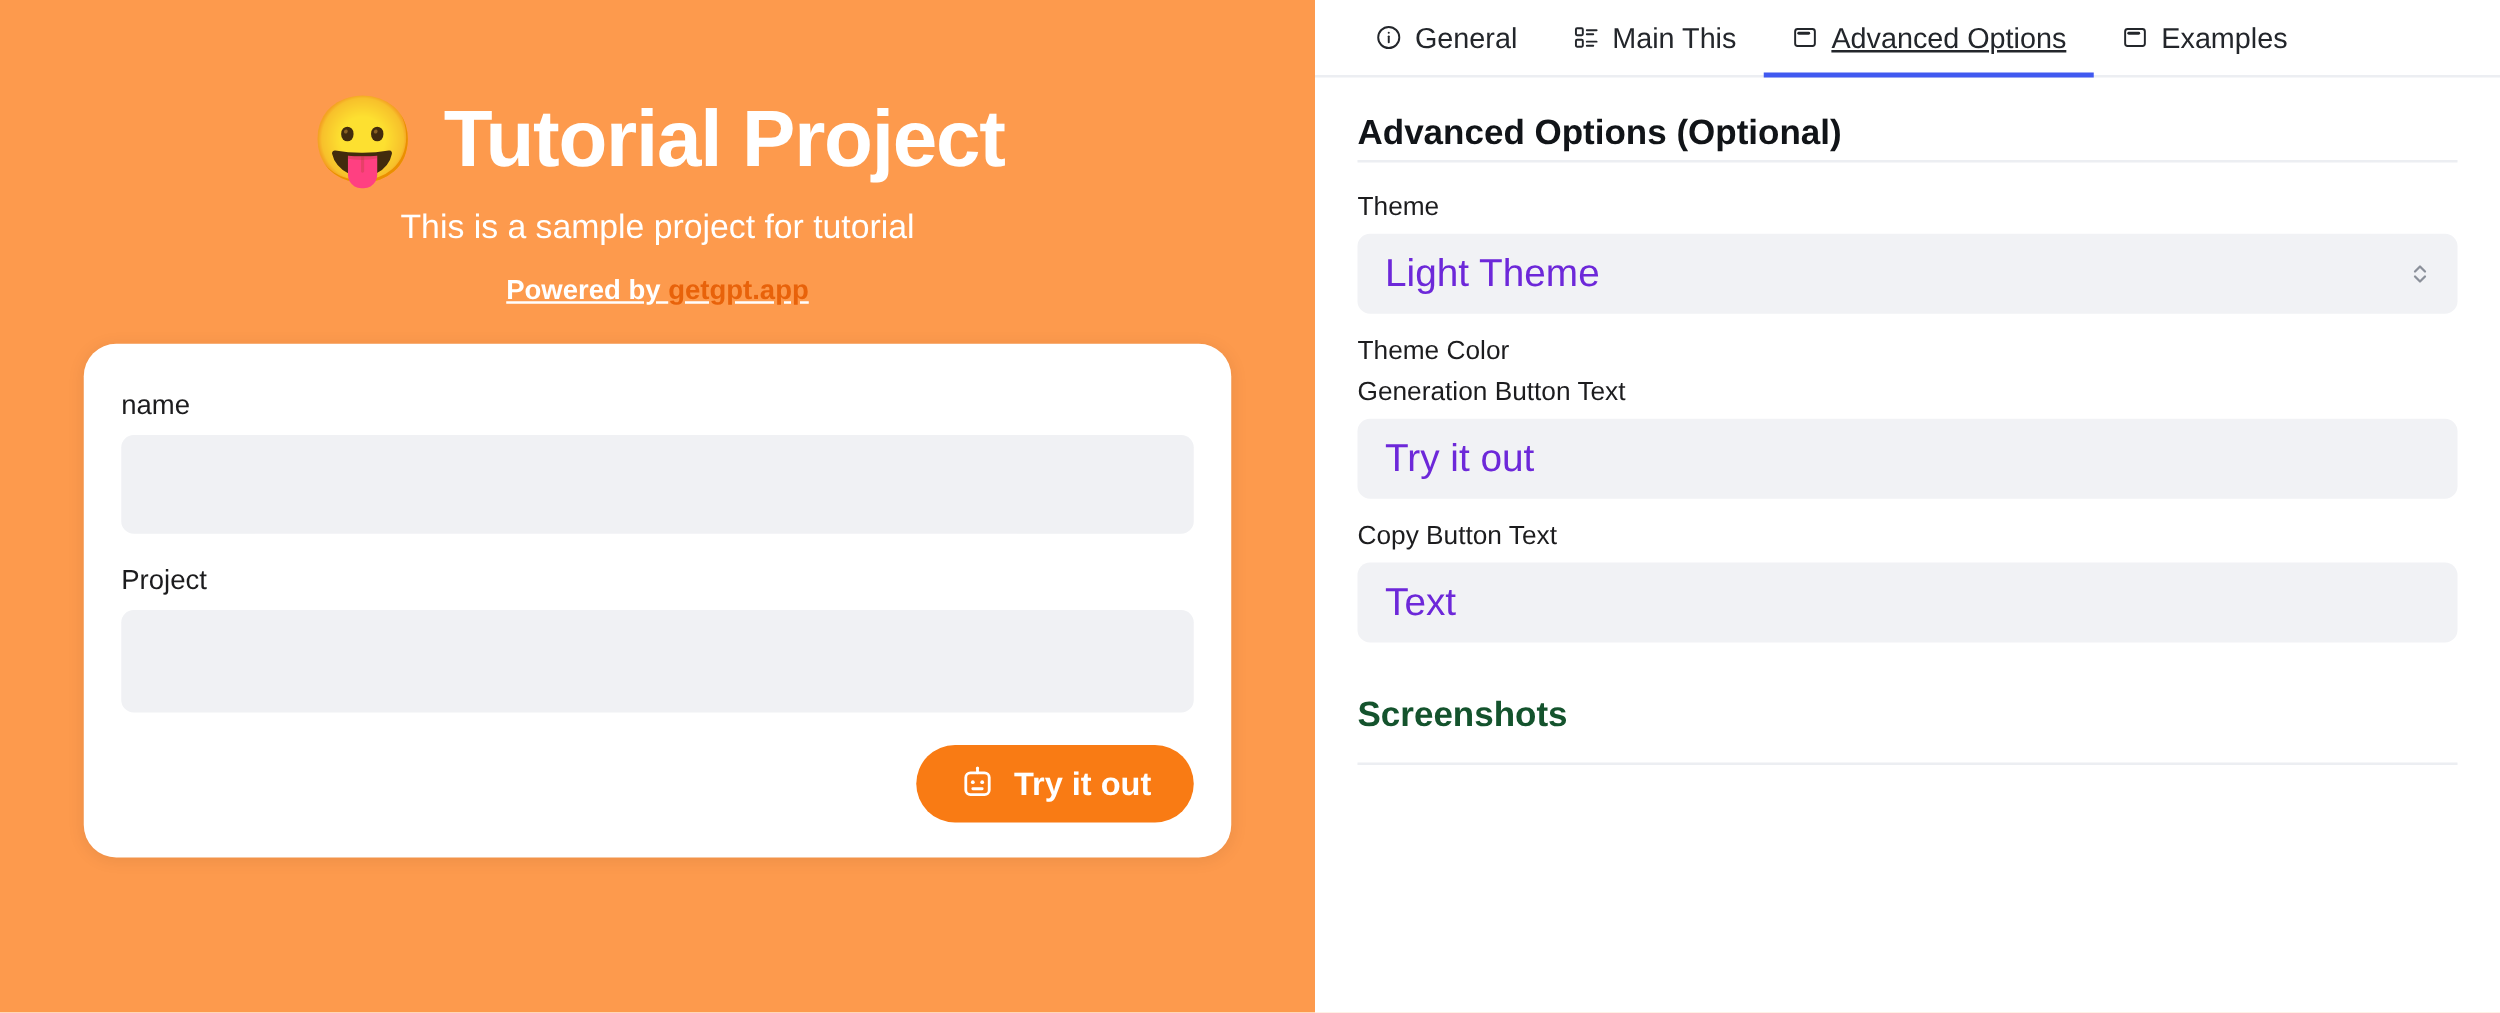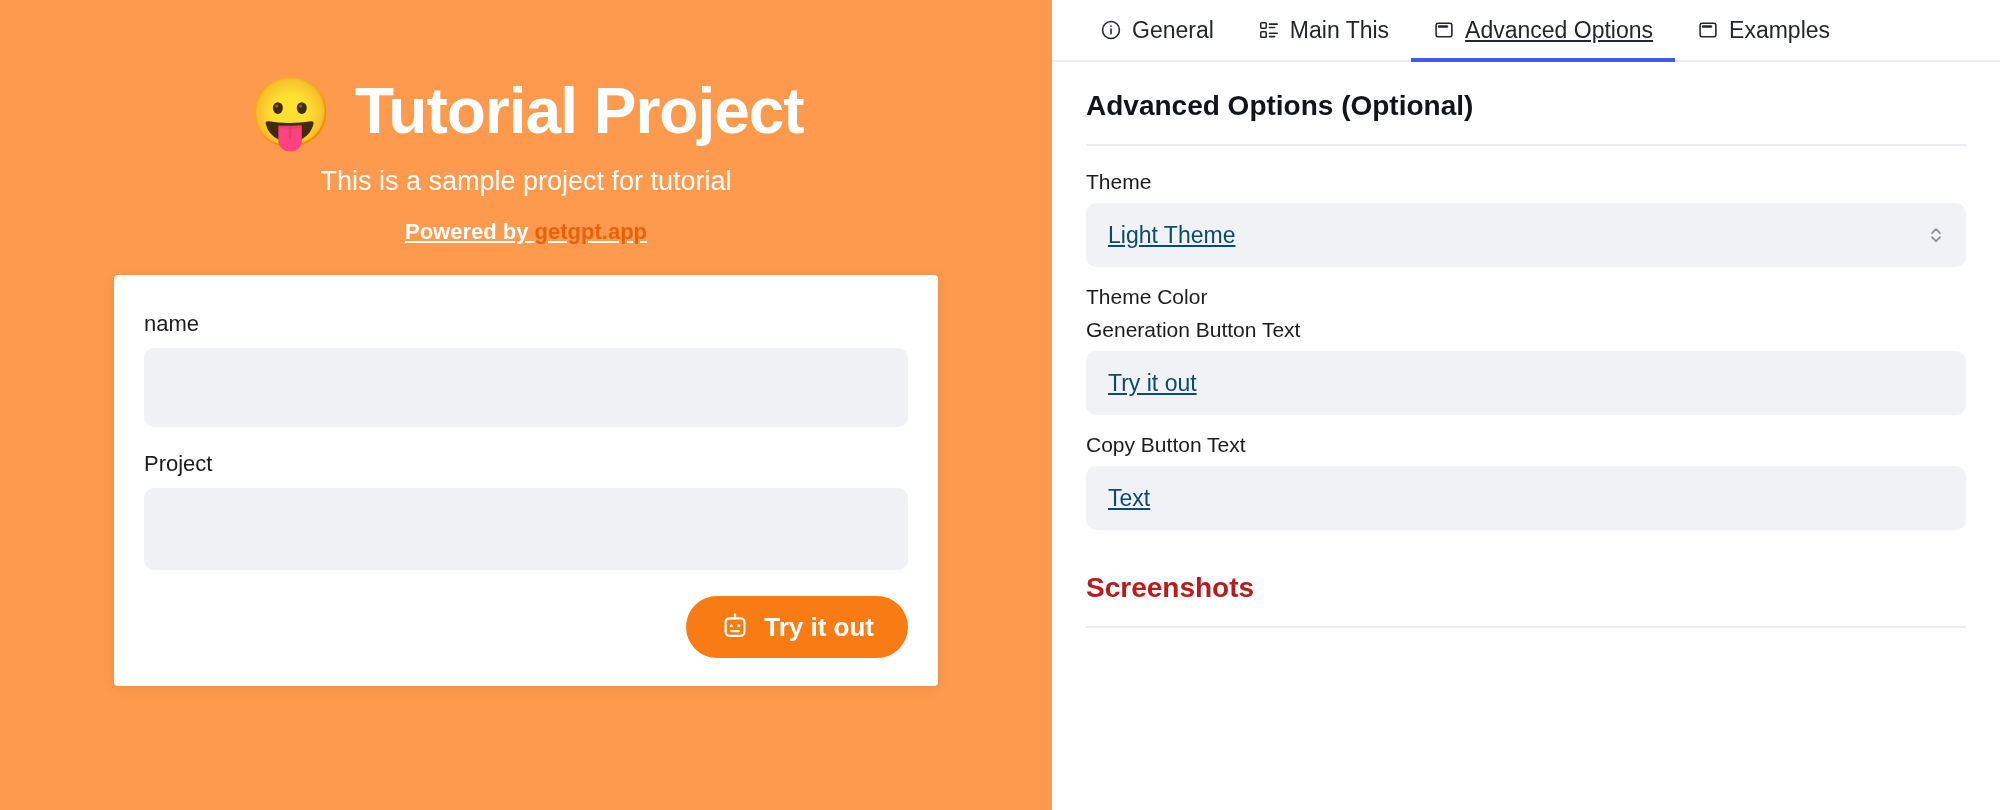--- a/index.html
+++ b/index.html
@@ -74,23 +74,23 @@
 
   .powered-link {
     color: #e8620a;
     font-weight: bold;
     text-decoration: none;
   }
 
   
   .form-card {
     margin: 30px auto 0 auto;
-    width: 824px;
+    width: 918px;
     background: #ffffff;
-    border-radius: 4px;
+    border-radius: 26px;
     padding: 36px 30px 28px 30px;
     box-shadow: 0 2px 14px rgba(0,0,0,0.08);
   }
 
   .field-label {
     font-size: 22px;
     color: #1c1c1e;
     font-weight: 500;
     margin-bottom: 11px;
   }
@@ -177,21 +177,21 @@
   .tab .tab-icon svg { display: block; }
 
   .settings-body {
     padding: 28px 34px 0 34px;
   }
 
   .section-title {
     font-size: 28px;
     font-weight: bold;
     color: #111418;
-    margin-bottom: 22px;
+    margin-bottom: 6px;
   }
 
   .section-rule {
     height: 2px;
     background: #eceef2;
     margin: 0 0 24px 0;
   }
 
   .setting-label {
     font-size: 21px;
@@ -206,23 +206,22 @@
     height: 64px;
     background: #f1f2f5;
     border-radius: 10px;
     display: flex;
     align-items: center;
     padding: 0 22px;
     margin-bottom: 18px;
   }
 
   .setting-value {
-    font-size: 23px;
-    color: #0c4a6e;
-    text-decoration: underline;
+    font-size: 31px;
+    color: #6d28d9;
   }
 
   .field-trailing {
     position: absolute;
     right: 20px;
     top: 50%;
     transform: translateY(-50%);
     display: flex;
     align-items: center;
     color: #8b909a;
@@ -235,21 +234,21 @@
     border-radius: 50%;
     margin-right: 20px;
     flex: 0 0 32px;
   }
 
   .screenshots-block { margin-top: 42px; }
 
   .screenshots-title {
     font-size: 28px;
     font-weight: bold;
-    color: #b91c1c;
+    color: #14532d;
     margin-bottom: 22px;
   }
 </style>
 </head>
 <body>
 
 <div id="app">
 
   <div class="preview-pane" style="background: rgb(253, 154, 77);">
 

